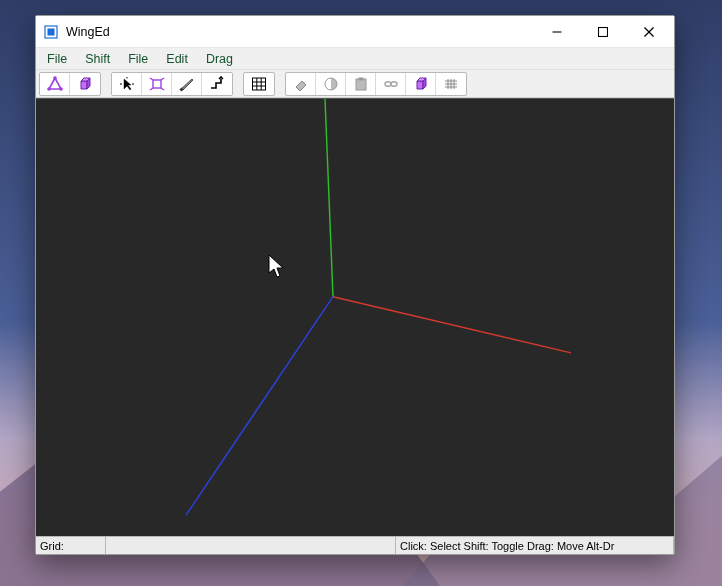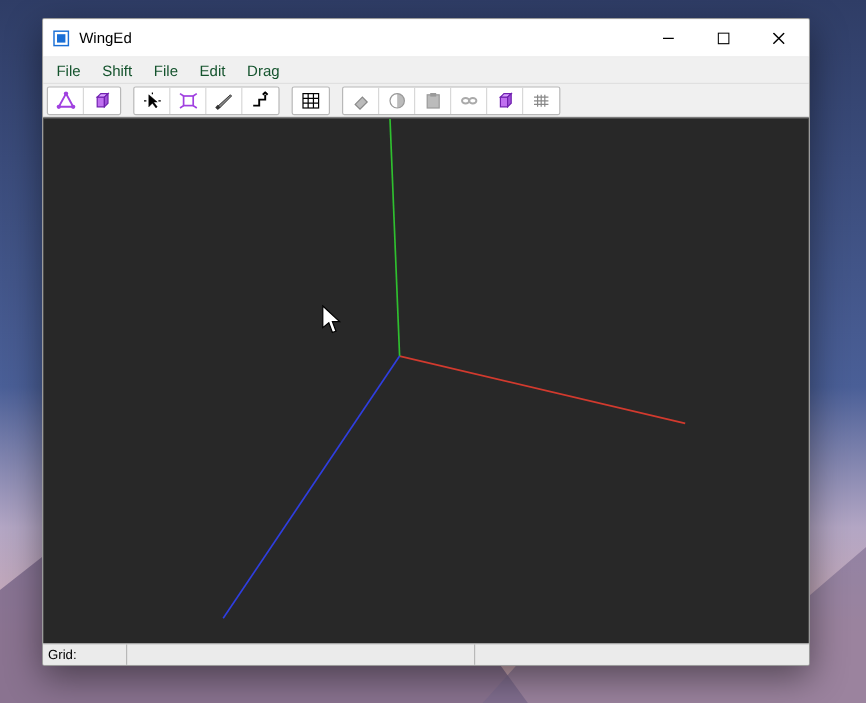--- a/index.html
+++ b/index.html
@@ -256,16 +256,19 @@
         </svg>
       </div>
     </div>
 
     <div class="statusbar">
       <div class="status-cell status-grid">
         <span>Grid:</span>&nbsp;
         <span>1</span>
       </div>
       <div class="status-cell status-blank"></div>
+      <div class="status-cell status-help">
+        <span>Click: Select  Shift: Toggle  Drag: Move  Alt-Dr</span>
+      </div>
     </div>
 
   </div>
 </div>
 
 </body></html>

